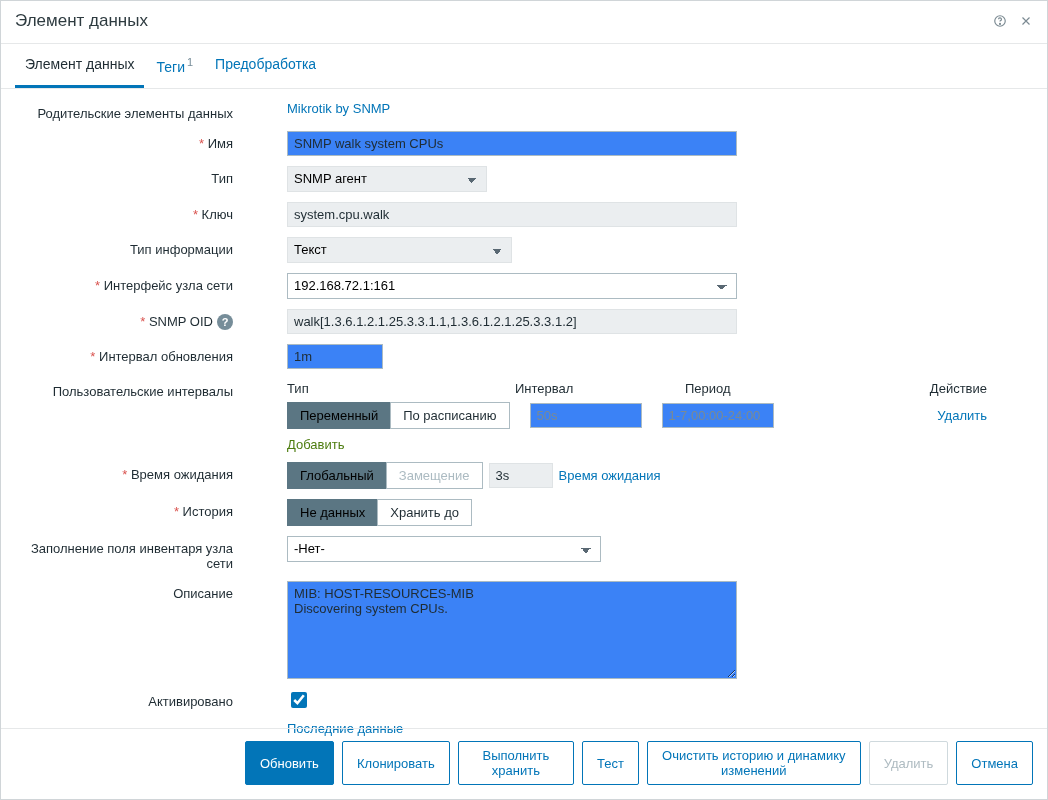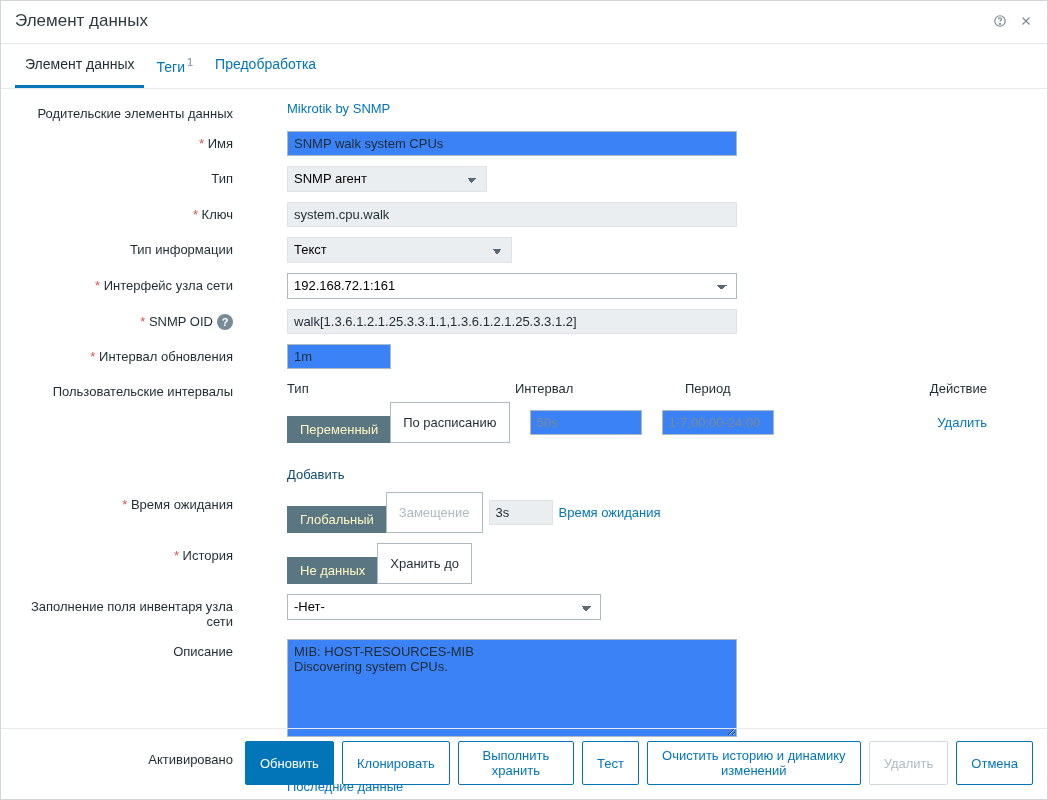--- a/index.html
+++ b/index.html
@@ -15,43 +15,43 @@
 .tab sup { font-size: 11px; color:#768d99; margin-left:2px; }
 .form { padding: 12px 14px 4px; }
 .row { display:flex; margin-bottom: 10px; align-items:flex-start;gap:44px; }
 .lbl { width: 228px; text-align:right; padding-right: 10px; padding-top: 5px; color:#1f2c33; }
 .req::before { content:"* "; color:#d9534f; }
 .val { flex:1; display:flex; flex-wrap:wrap; align-items:center; gap:6px; }
 .link { color:#0275b8; text-decoration:none; cursor:pointer; }
 input[type=text], textarea { border:1px solid #acbbc2; padding:4px 6px; font: inherit; background:#3b82f6; color:#1f2c33; }
 input[readonly], .readonly { background:#ebeef0; color:#1f2c33; border-color:#dfe3e5; }
 input.w450 { width: 450px; }
-input.w96 { width: 104px; }
+input.w96 { width: 96px; }
 input.ci { width: 112px; }
 input.ph::placeholder { color:#7b8a92; }
 .select { border:1px solid #acbbc2; background:#fff; padding:4px 6px; height:26px; font:inherit; appearance:none;
   background-image: linear-gradient(45deg, transparent 50%, #596873 50%), linear-gradient(135deg, #596873 50%, transparent 50%);
   background-position: calc(100% - 14px) 11px, calc(100% - 9px) 11px; background-size:5px 5px,5px 5px; background-repeat:no-repeat; }
 .select.ro { background-color:#ebeef0; border-color:#dfe3e5; }
 .s200 { width:200px; }
 .s225 { width:225px; }
 .sw { width: 450px; }
 .s314 { width: 314px; }
 .seg { display:flex; }
 .seg button { border:1px solid #acbbc2; background:#fff; padding:5px 12px; font:inherit; color:#1f2c33; cursor:pointer; margin-left:-1px; }
 .seg button:first-child { margin-left:0; }
-.seg button.active { background:#5b7683; color:#fef9c3; border-color:#5b7683;margin-top:14px; }
+.seg button.active { background:#5b7683; color:#000000; border-color:#5b7683; }
 .seg button.disabled { color:#acbbc2; cursor:default; }
 .qmark { width:16px; height:16px; border-radius:50%; background:#768d99; color:#fff; display:inline-flex; align-items:center; justify-content:center; font-size:11px; font-weight:bold; margin-left:4px; }
 .ci-box { border: none; width: 700px; }
 .ci-head { display:flex; gap: 20px; color:#1f2c33; padding: 2px 0 6px; }
 .ci-head > div:nth-child(1){ width:208px; } .ci-head > div:nth-child(2){ width:150px;} .ci-head > div:nth-child(3){ width:150px;} .ci-head > div:nth-child(4){ margin-left:auto; }
 .ci-row { display:flex; gap: 20px; align-items:center; }
 .ci-row .del { margin-left:auto; }
-.add { color:#0c4a6e; margin-top:24px; cursor:pointer; text-decoration:underline; text-decoration-color:transparent; }
+.add { color:#4d7c0f; margin-top:8px; cursor:pointer; text-decoration:underline; text-decoration-color:transparent; }
 textarea { width: 450px; height: 98px; resize:both; }
 .chk { width:16px; height:16px; accent-color:#0275b8; border:1px solid #0275b8; }
 .footer { position:absolute; bottom:0; left:0; right:0; padding:12px 14px 14px; border-top:1px solid #e6e8e9; display:flex; gap:8px; justify-content:flex-end; padding-left:244px; }
 .btn { border:1px solid #0275b8; background:#fff; color:#0275b8; padding:6px 14px; font:inherit; cursor:pointer; border-radius:2px; }
 .btn.primary { background:#0275b8; color:#fff; }
 .btn.disabled { border-color:#cfd9dd; color:#aebbc1; background:#fff; cursor:default; }
 </style>
 </head>
 <body>
 

